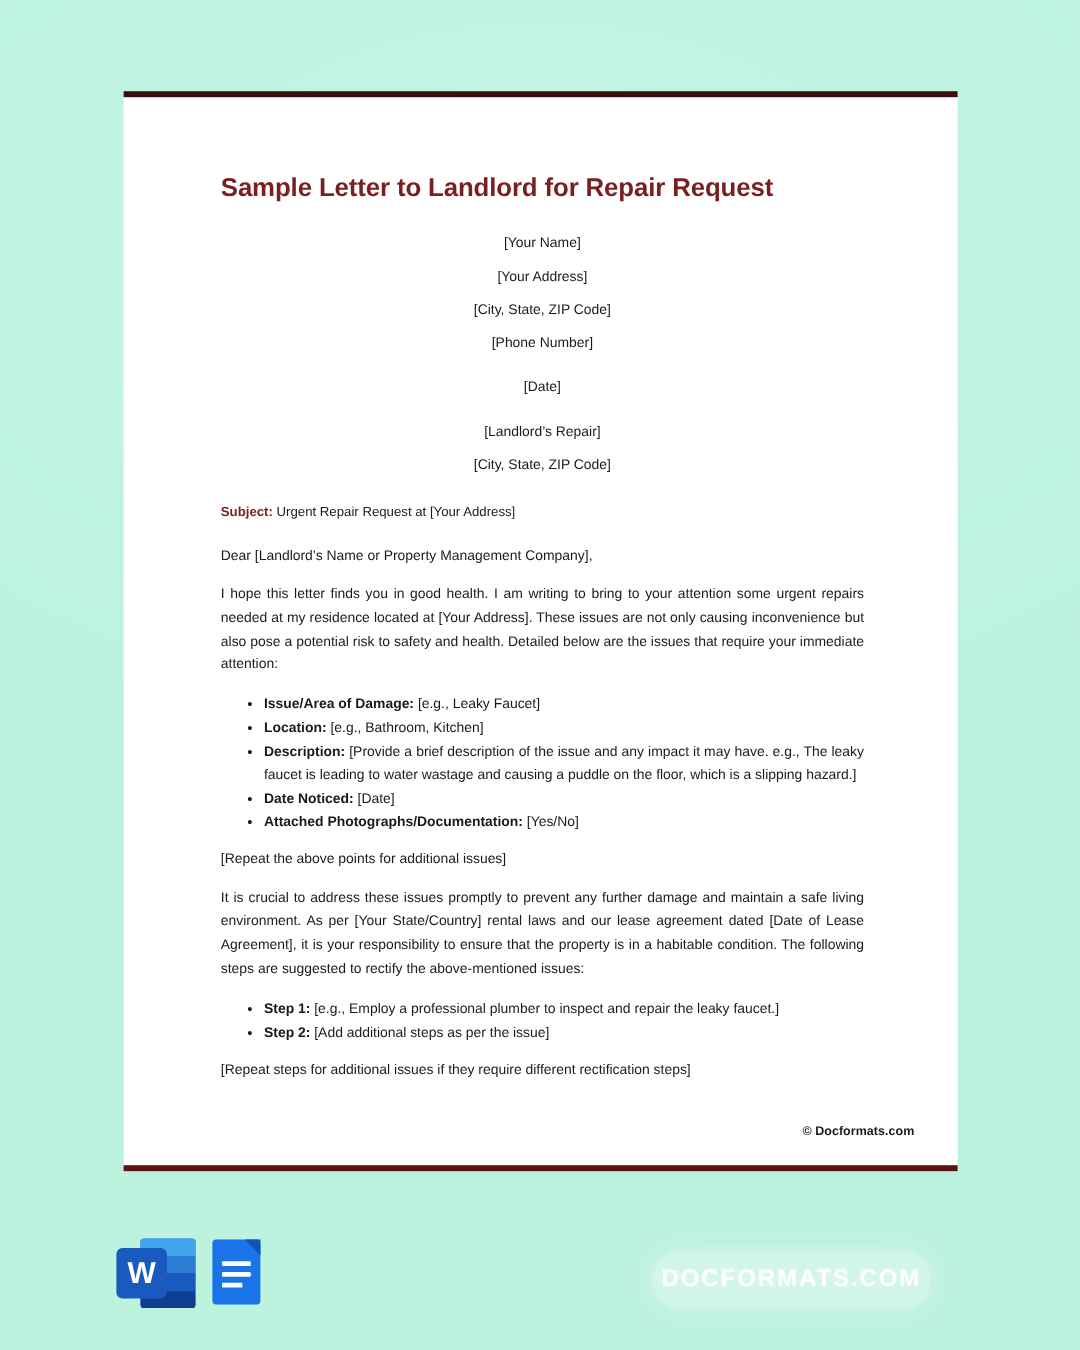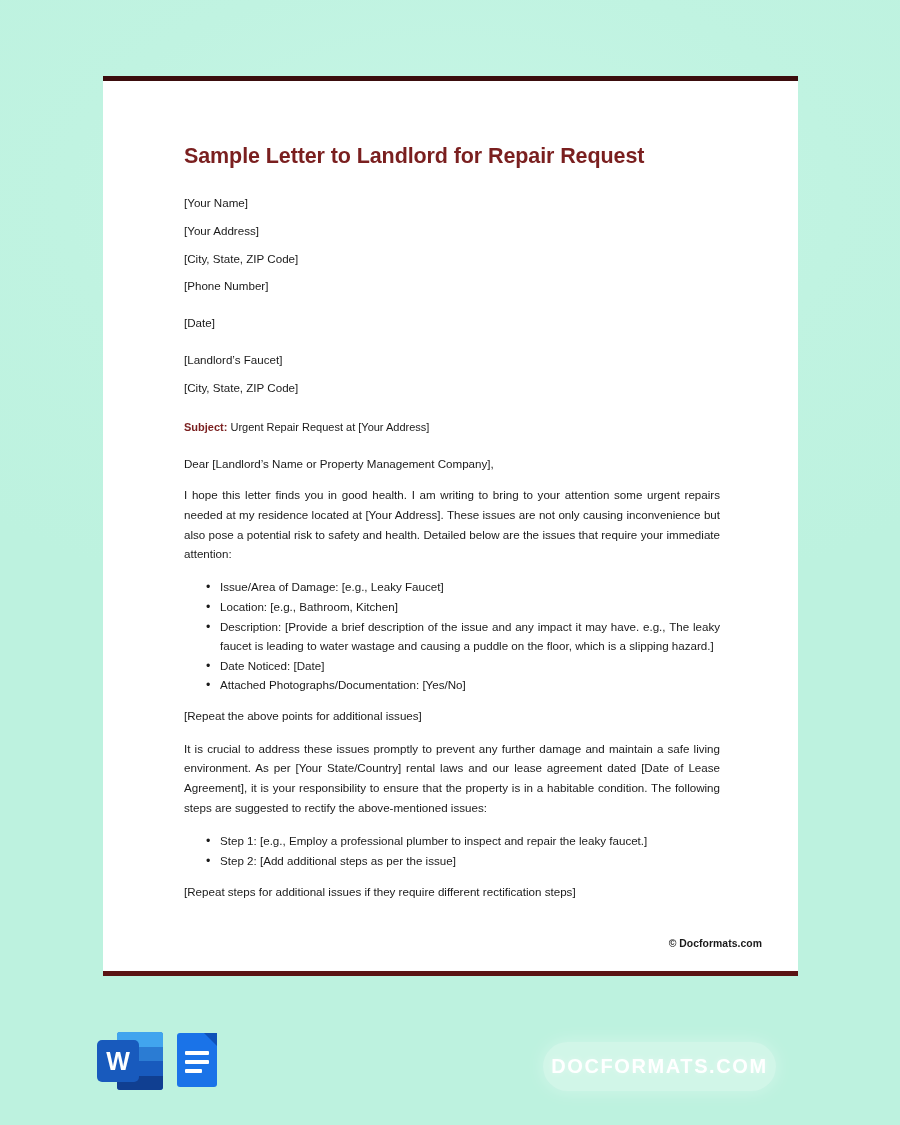--- a/index.html
+++ b/index.html
@@ -52,20 +52,21 @@
     margin: 30px 0 26px 0;
     line-height: 1.25;
   }
 
   .line {
     font-size: 11.6px;
     color: #1a1a1a;
     line-height: 1.28;
     margin: 0 0 13px 0;
     white-space: nowrap;
+    text-align: center;
   }
   .gap-sm { height: 9px; }
   .gap-md { height: 12px; }
 
   .subject-line {
     font-size: 11px;
     color: #1a1a1a;
     margin: 0 0 12px 0;
   }
   .subject-key {
@@ -102,21 +103,21 @@
     padding-left: 14px;
   }
   ul.bullets li::before {
     content: "\2022";
     position: absolute;
     left: 0;
     top: -1px;
     font-size: 12.5px;
     color: #1a1a1a;
   }
-  ul.bullets li b { font-weight: normal; }
+  ul.bullets li b { font-weight: bold; }
 
   .note {
     font-size: 11.6px;
     color: #1a1a1a;
     line-height: 1.5;
     margin: 0 0 14px 0;
   }
 
   .copyright {
     position: absolute;
@@ -253,21 +254,21 @@
       <div class="line">[Your Address]</div>
       <div class="line">[City, State, ZIP Code]</div>
       <div class="line">[Phone Number]</div>
 
       <div class="gap-sm"></div>
 
       <div class="line">[Date]</div>
 
       <div class="gap-sm"></div>
 
-      <div class="line">[Landlord’s Faucet]</div>
+      <div class="line">[Landlord’s Repair]</div>
       <div class="line">[City, State, ZIP Code]</div>
 
       <div class="gap-md"></div>
 
       <div class="subject-line">
         <span class="subject-key">Subject:</span><span> Urgent Repair Request at [Your Address]</span>
       </div>
 
       <div class="gap-md"></div>
 

